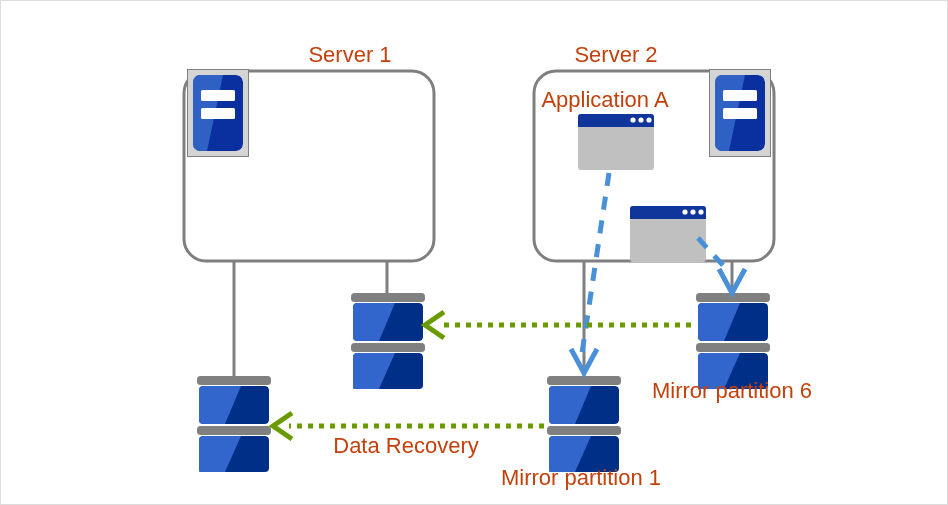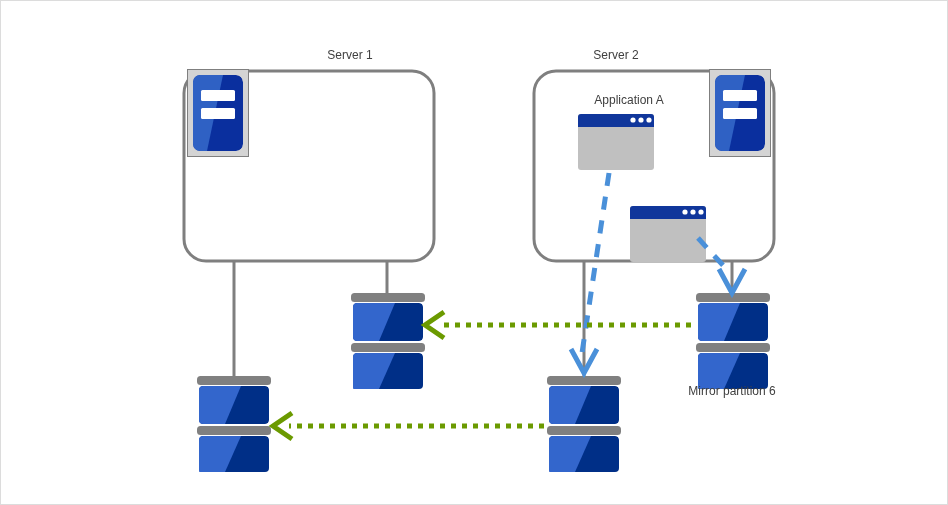--- a/index.html
+++ b/index.html
@@ -1,19 +1,19 @@
 <!DOCTYPE html>
 <html><head>
 <meta charset="utf-8">
 <style>
   html,body{margin:0;padding:0;background:#ffffff;}
   body{font-family:"Liberation Sans", sans-serif;}
   #page{position:relative;width:948px;height:505px;background:#ffffff;border:1px solid #dcdcdc;box-sizing:border-box;overflow:hidden;}
   #svg-layer{position:absolute;left:0;top:0;width:948px;height:505px;}
-  .lbl{position:absolute;color:#404040;font-size:12px;line-height:22px;white-space:nowrap;}
+  .lbl{position:absolute;color:#c2410c;font-size:22px;line-height:22px;white-space:nowrap;}
   .lbl-c{transform:translateX(-50%);}
 </style>
 </head>
 <body>
 
 <div id="page">
 
   <svg id="svg-layer" viewBox="0 0 948 505">
     <defs>
       <linearGradient id="diskGrad" x1="0" y1="0" x2="1" y2="0">
@@ -111,16 +111,18 @@
       <polyline points="443,311 424,324 443,337" fill="none" stroke="#6b9a00" stroke-width="5" stroke-linejoin="miter" stroke-linecap="butt"></polyline>
     </g>
     <g>
       <line x1="543" y1="425" x2="288" y2="425" stroke="#6b9a00" stroke-width="5" stroke-dasharray="5,6" stroke-linecap="butt"></line>
       <polyline points="291,412 272,425 291,438" fill="none" stroke="#6b9a00" stroke-width="5" stroke-linejoin="miter" stroke-linecap="butt"></polyline>
     </g>
   </svg>
 
   <div class="lbl lbl-c" style="left:349px;top:43px;">Server 1</div>
   <div class="lbl lbl-c" style="left:615px;top:43px;">Server 2</div>
-  <div class="lbl lbl-c" style="left:628px;top:88px;">Application  A</div>
+  <div class="lbl lbl-c" style="left:604px;top:88px;">Application  A</div>
+  <div class="lbl lbl-c" style="left:580px;top:466px;">Mirror partition 1</div>
   <div class="lbl lbl-c" style="left:731px;top:379px;">Mirror partition 6</div>
+  <div class="lbl lbl-c" style="left:405px;top:434px;">Data Recovery</div>
 
 </div>
 
 </body></html>

